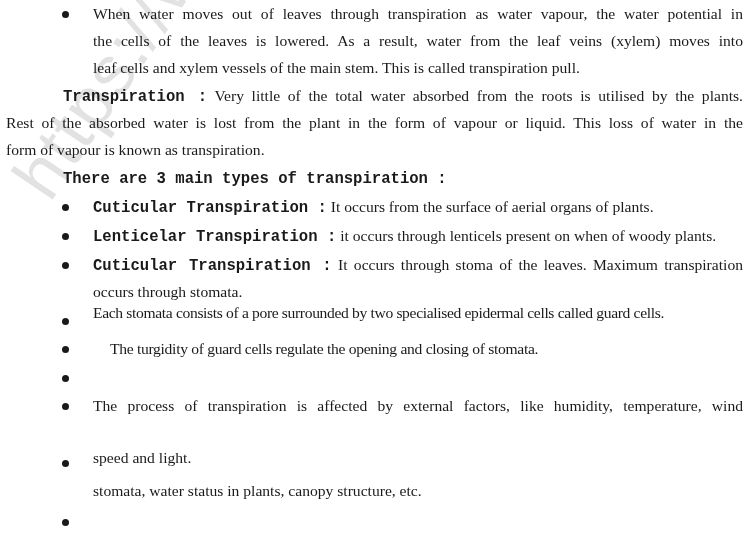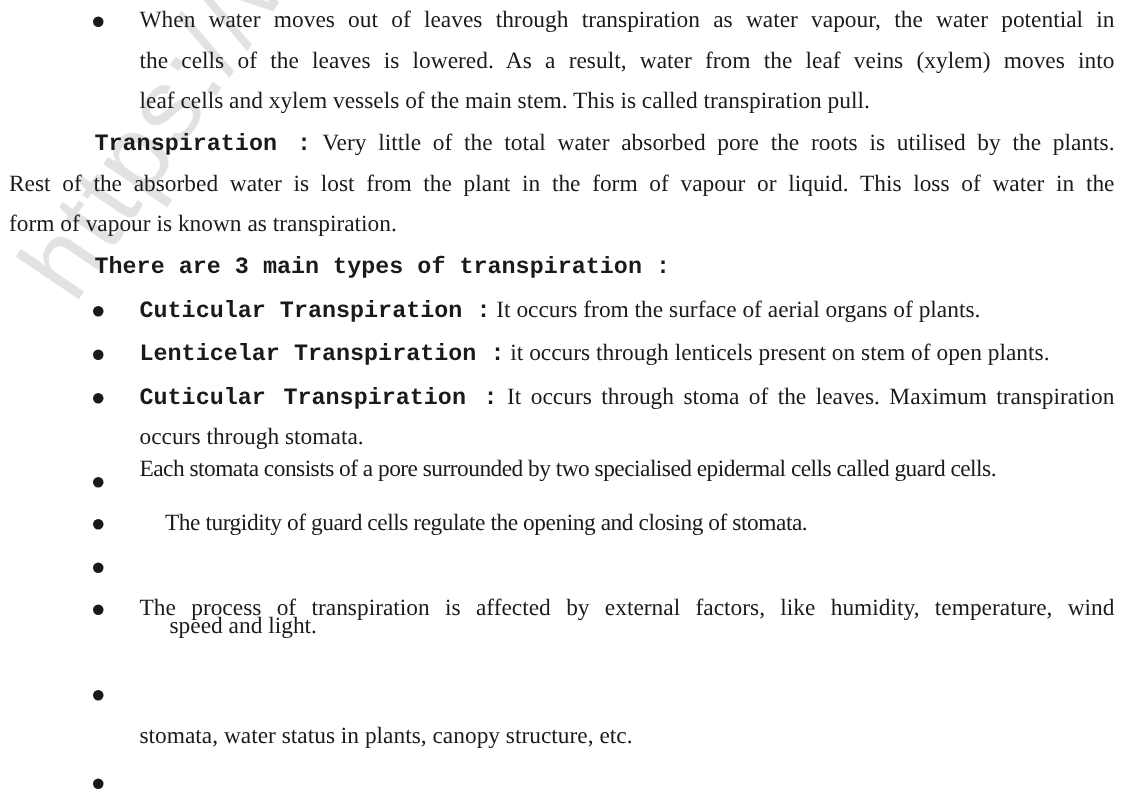--- a/index.html
+++ b/index.html
@@ -61,55 +61,55 @@
 <div class="page">
 
   <div class="watermark">https://www.stu</div>
 
   <div class="bullet" style="left:62px;top:11px;"></div>
   <div class="line just" style="left:93px;top:4px;width:650px;">When water moves out of leaves through transpiration as water vapour, the water potential in</div>
   <div class="line just" style="left:93px;top:31px;width:650px;">the cells of the leaves is lowered. As a result, water from the leaf veins (xylem) moves into</div>
   <div class="line" style="left:93px;top:58px;">leaf cells and xylem vessels of the main stem. This is called transpiration pull.</div>
 
   <div class="line just" style="left:63px;top:86px;width:680px;">
-    <b>Transpiration :</b><span> Very little of the total water absorbed pore the roots is utilised by the plants.</span>
+    <b>Transpiration :</b><span> Very little of the total water absorbed from the roots is utilised by the plants.</span>
   </div>
   <div class="line just" style="left:6px;top:113px;width:737px;">Rest of the absorbed water is lost from the plant in the form of vapour or liquid. This loss of water in the</div>
   <div class="line" style="left:6px;top:140px;">form of vapour is known as transpiration.</div>
 
   <div class="line" style="left:63px;top:168px;">
     <b>There are 3 main types of transpiration :</b>
   </div>
 
   <div class="bullet" style="left:62px;top:204px;"></div>
   <div class="line" style="left:93px;top:197px;">
     <b>Cuticular Transpiration :</b><span> It occurs from the surface of aerial organs of plants.</span>
   </div>
 
   <div class="bullet" style="left:62px;top:233px;"></div>
   <div class="line" style="left:93px;top:226px;">
-    <b>Lenticelar Transpiration :</b><span> it occurs through lenticels present on stem of open plants.</span>
+    <b>Lenticelar Transpiration :</b><span> it occurs through lenticels present on when of woody plants.</span>
   </div>
 
   <div class="bullet" style="left:62px;top:262px;"></div>
   <div class="line just" style="left:93px;top:255px;width:650px;">
     <b>Cuticular Transpiration :</b><span> It occurs through stoma of the leaves. Maximum transpiration</span>
   </div>
   <div class="line" style="left:93px;top:282px;">occurs through stomata.</div>
 
   <div class="bullet" style="left:62px;top:318px;"></div>
   <div class="line" style="left:93px;top:303px;letter-spacing:-0.35px;">Each stomata consists of a pore surrounded by two specialised epidermal cells called guard cells.</div>
 
   <div class="bullet" style="left:62px;top:346px;"></div>
   <div class="line" style="left:110px;top:339px;letter-spacing:-0.3px;">The turgidity of guard cells regulate the opening and closing of stomata.</div>
 
   <div class="bullet" style="left:62px;top:375px;"></div>
 
   <div class="bullet" style="left:62px;top:403px;"></div>
   <div class="line just" style="left:93px;top:396px;width:650px;">The process of transpiration is affected by external factors, like humidity, temperature, wind</div>
-  <div class="line" style="left:93px;top:408px;margin-left:20px;">speed and light.</div>
+  <div class="line" style="left:93px;top:448px;">speed and light.</div>
 
   <div class="bullet" style="left:62px;top:460px;"></div>
   <div class="line" style="left:93px;top:481px;">stomata, water status in plants, canopy structure, etc.</div>
 
   <div class="bullet" style="left:62px;top:519px;"></div>
 
 </div>
 
 </body></html>

